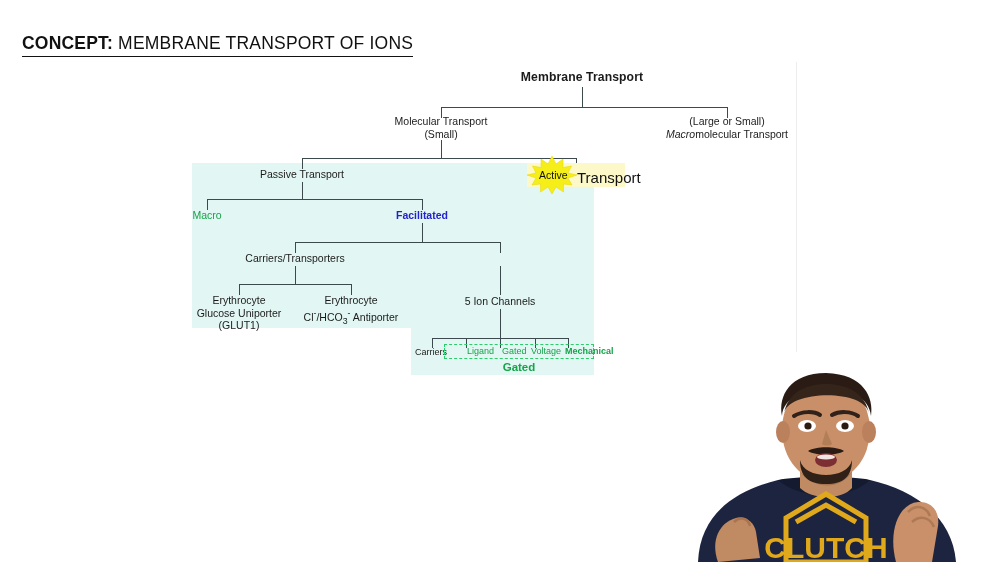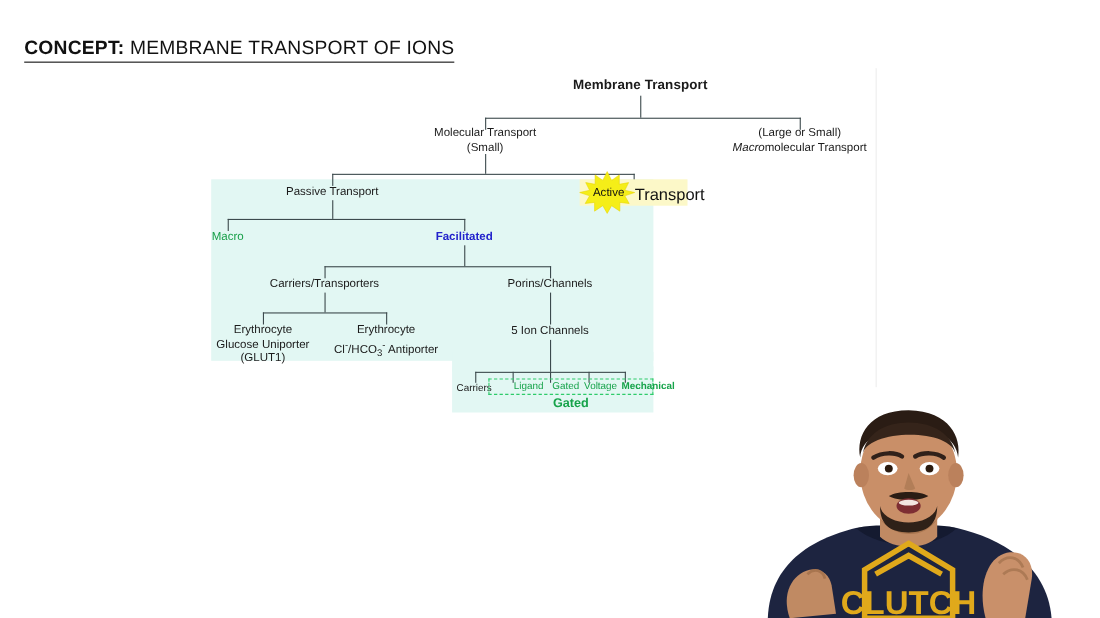--- a/index.html
+++ b/index.html
@@ -139,23 +139,20 @@
     </div>
 
     <div class="ln v" style="left:422px;top:168px;height:19px;"></div>
     <div class="ln h" style="left:295px;top:187px;width:206px;"></div>
     <div class="ln v" style="left:295px;top:187px;height:11px;"></div>
     <div class="ln v" style="left:500px;top:187px;height:11px;"></div>
 
     <div class="node" style="left:195px;top:197px;width:200px;">
       <span>Carriers/Transporters</span>
     </div>
-    <div class="node" style="left:400px;top:197px;width:200px;">
-      <span>Porins/Channels</span>
-    </div>
 
     <div class="ln v" style="left:295px;top:211px;height:18px;"></div>
     <div class="ln h" style="left:239px;top:229px;width:113px;"></div>
     <div class="ln v" style="left:239px;top:229px;height:11px;"></div>
     <div class="ln v" style="left:351px;top:229px;height:11px;"></div>
 
     <div class="ln v" style="left:500px;top:211px;height:29px;"></div>
 
     <div class="node" style="left:164px;top:239px;width:150px;">
       <div>Erythrocyte</div>

